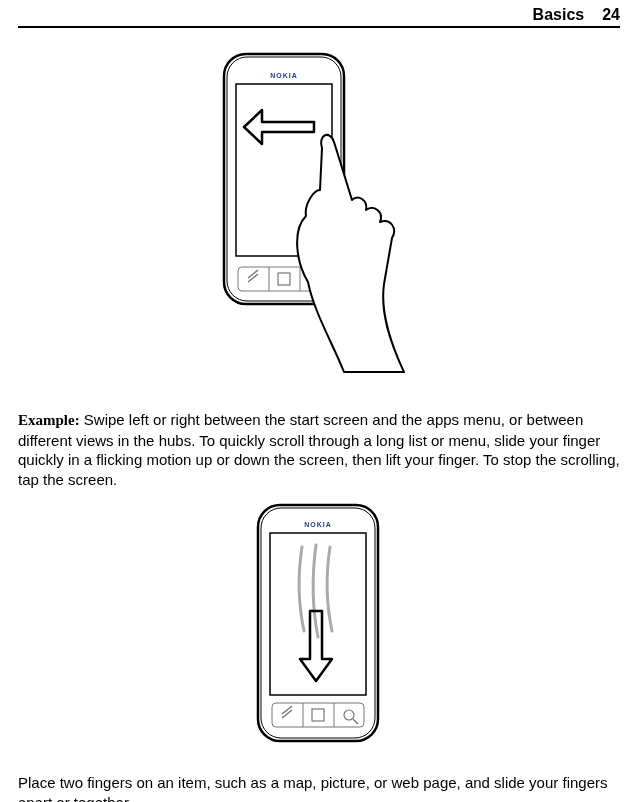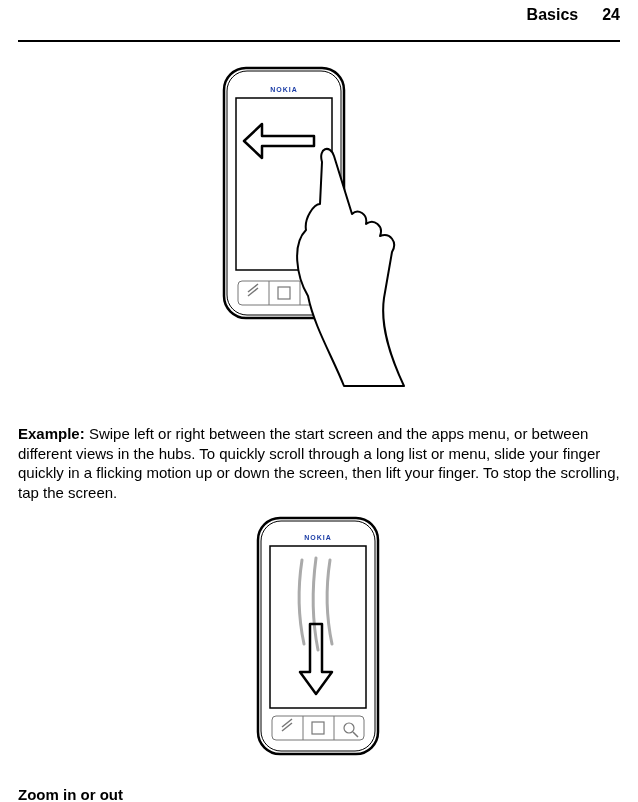--- a/index.html
+++ b/index.html
@@ -11,39 +11,39 @@
     width: 638px;
     background: #fff;
   }
   .page {
     padding: 6px 18px 20px 18px;
   }
   .header {
     display: flex;
     justify-content: flex-end;
     align-items: baseline;
-    gap: 24px;
+    gap: 18px;
     font-weight: bold;
     font-size: 16px;
-    padding-bottom: 16px;
+    padding-bottom: 2px;
     border-bottom: 2px solid #000;
     margin-bottom: 24px;
   }
   .header .chapter { }
   .header .pagenum { }
   .illustration {
     display: flex;
     justify-content: center;
     margin: 14px 0 28px 0;
   }
   .body-text {
     line-height: 1.3;
     margin-bottom: 10px;
   }
-  .body-text .bold { font-weight: bold; }
+  .body-text .bold { font-weight: bold; font-family: Liberation Serif, serif; }
   .section-heading {
     font-weight: bold;
     margin-top: 14px;
     margin-bottom: 4px;
   }
   svg { display: block; }
 </style>
 </head>
 <body>
 
@@ -122,16 +122,15 @@
       <rect x="28" y="200" width="92" height="24" rx="4" fill="none" stroke="#777" stroke-width="1"></rect>
       <line x1="59" y1="200" x2="59" y2="224" stroke="#777" stroke-width="1"></line>
       <line x1="90" y1="200" x2="90" y2="224" stroke="#777" stroke-width="1"></line>
       <path d="M 38 215 L 48 207 M 38 211 L 48 203" stroke="#777" stroke-width="1.5" fill="none"></path>
       <rect x="68" y="206" width="12" height="12" fill="none" stroke="#777" stroke-width="1.2"></rect>
       <circle cx="105" cy="212" r="5" fill="none" stroke="#777" stroke-width="1.2"></circle>
       <line x1="109" y1="216" x2="114" y2="221" stroke="#777" stroke-width="1.5"></line>
     </svg>
   </div>
 
-  <div class="section-heading">Zoom in or out</div>
   <div class="body-text">Place two fingers on an item, such as a map, picture, or web page, and slide your fingers apart or together.</div>
 
 </div>
 
 </body></html>

